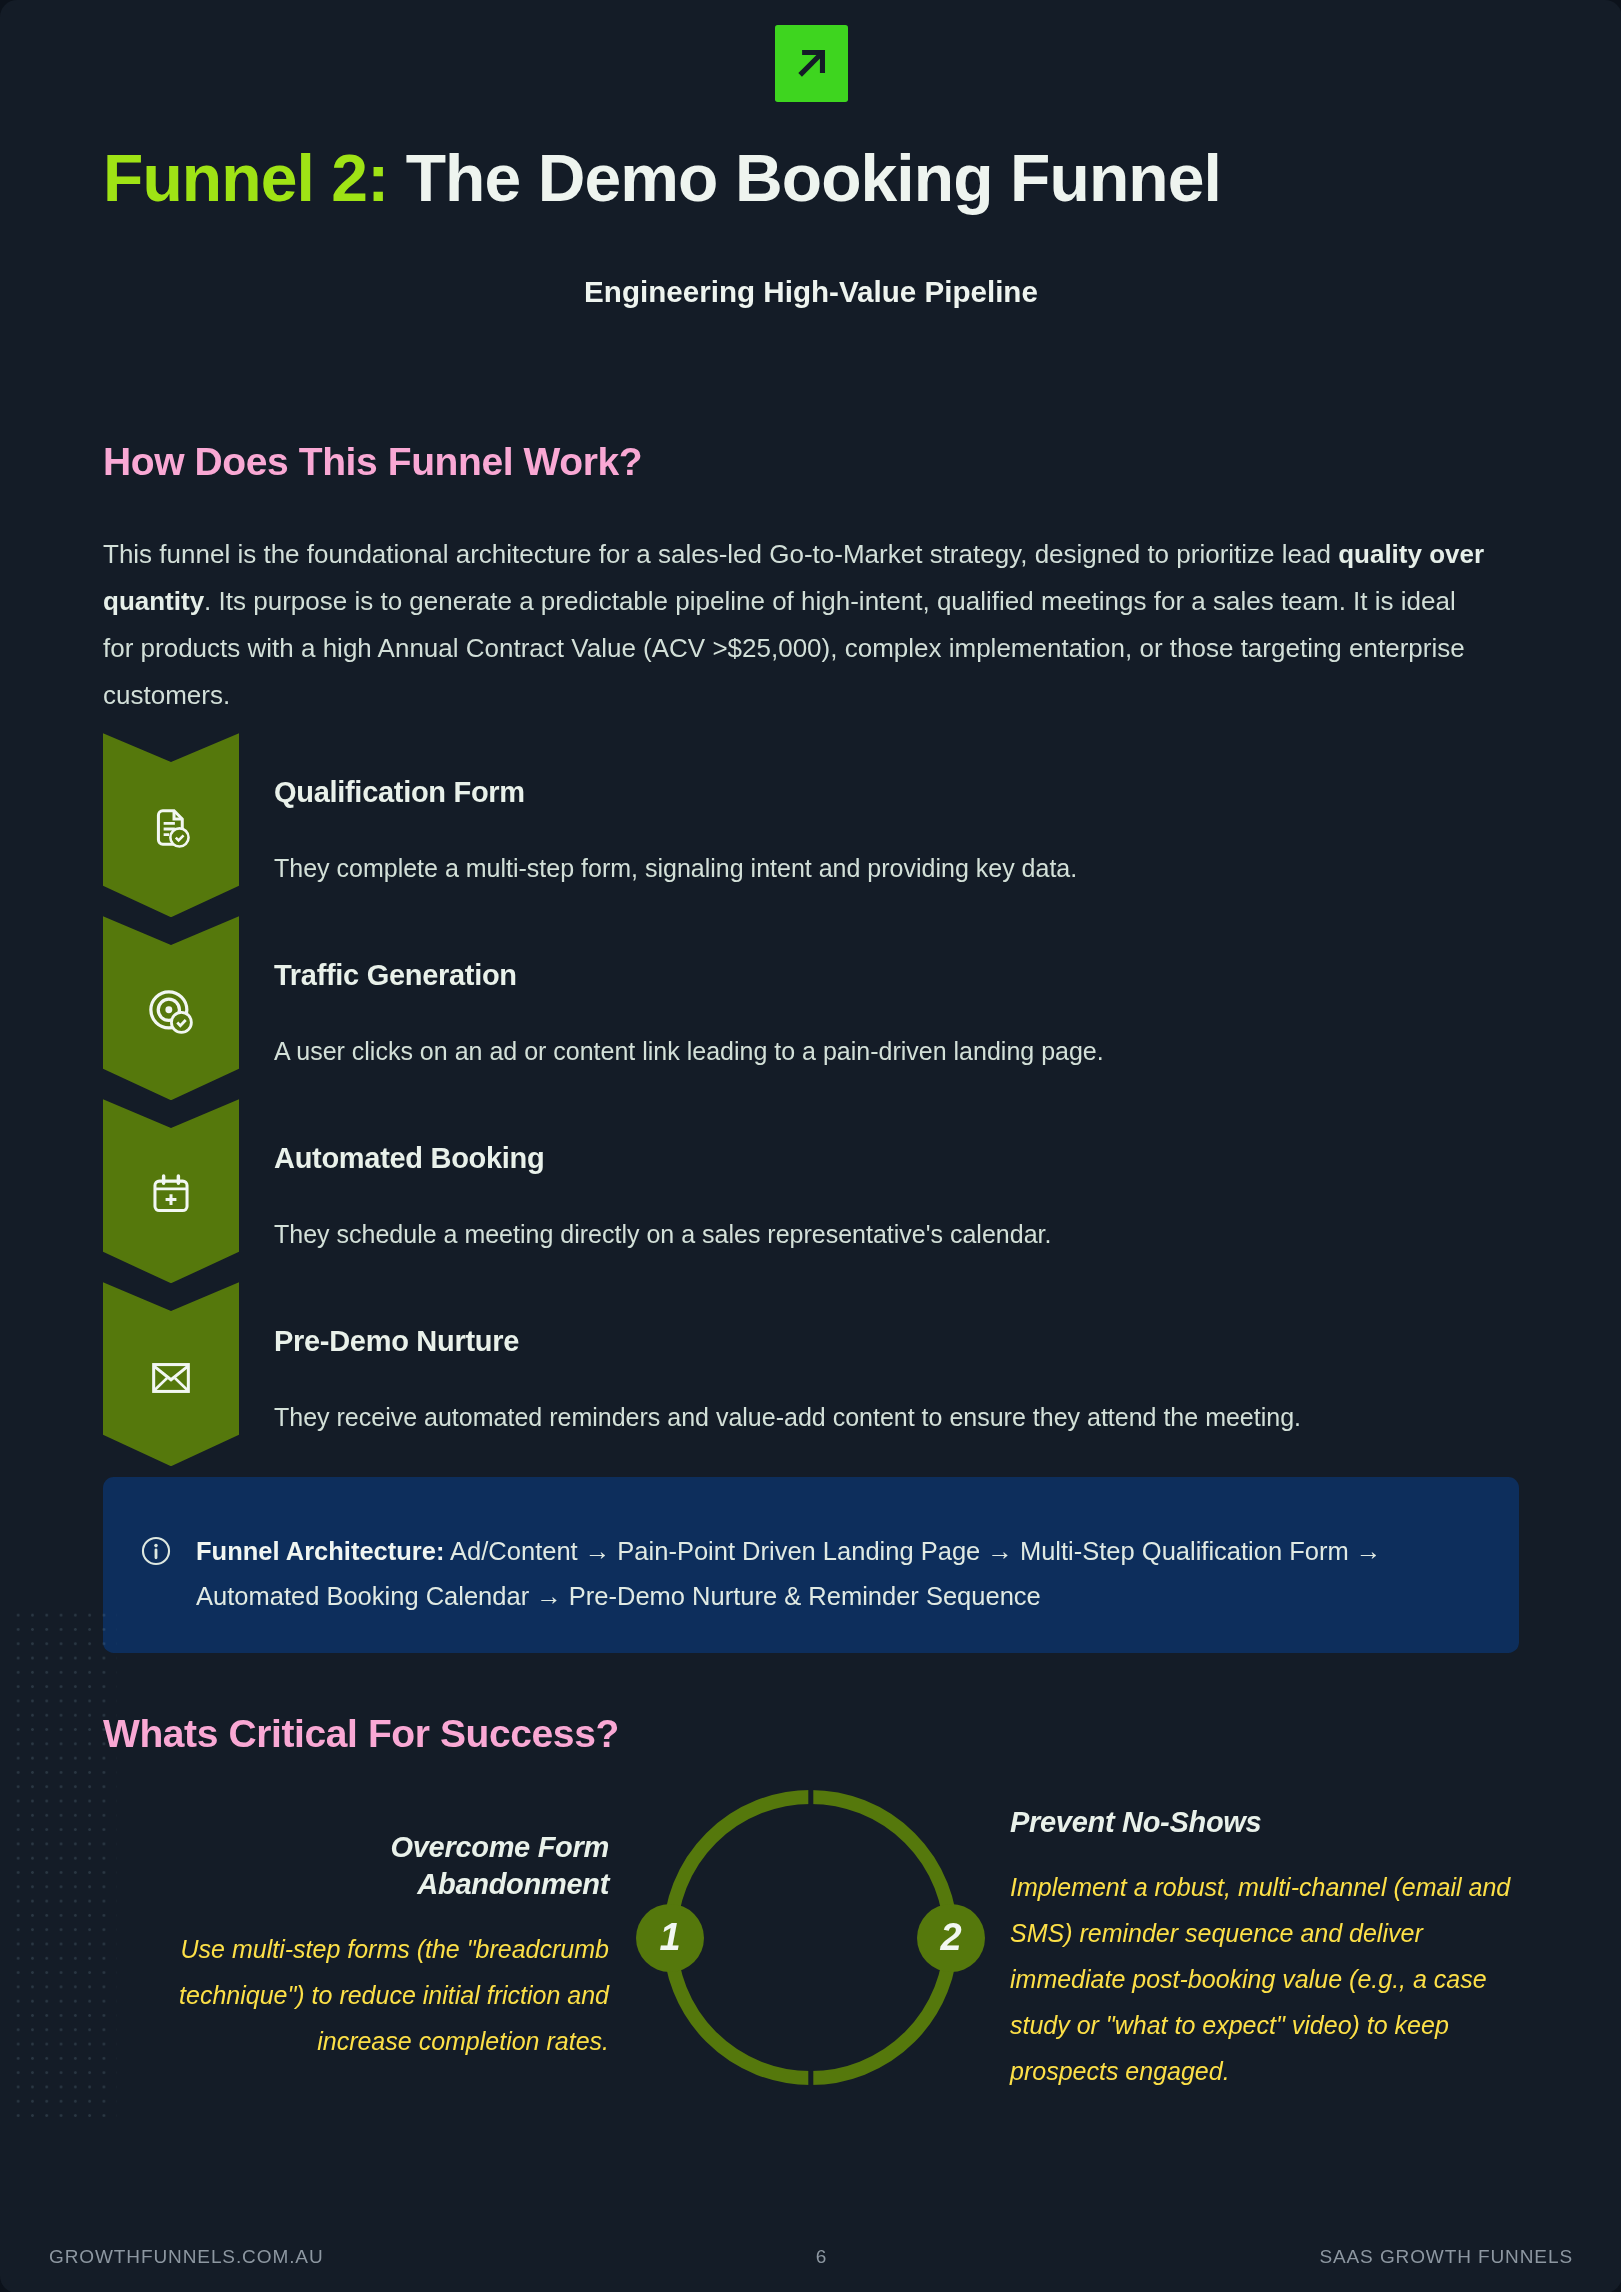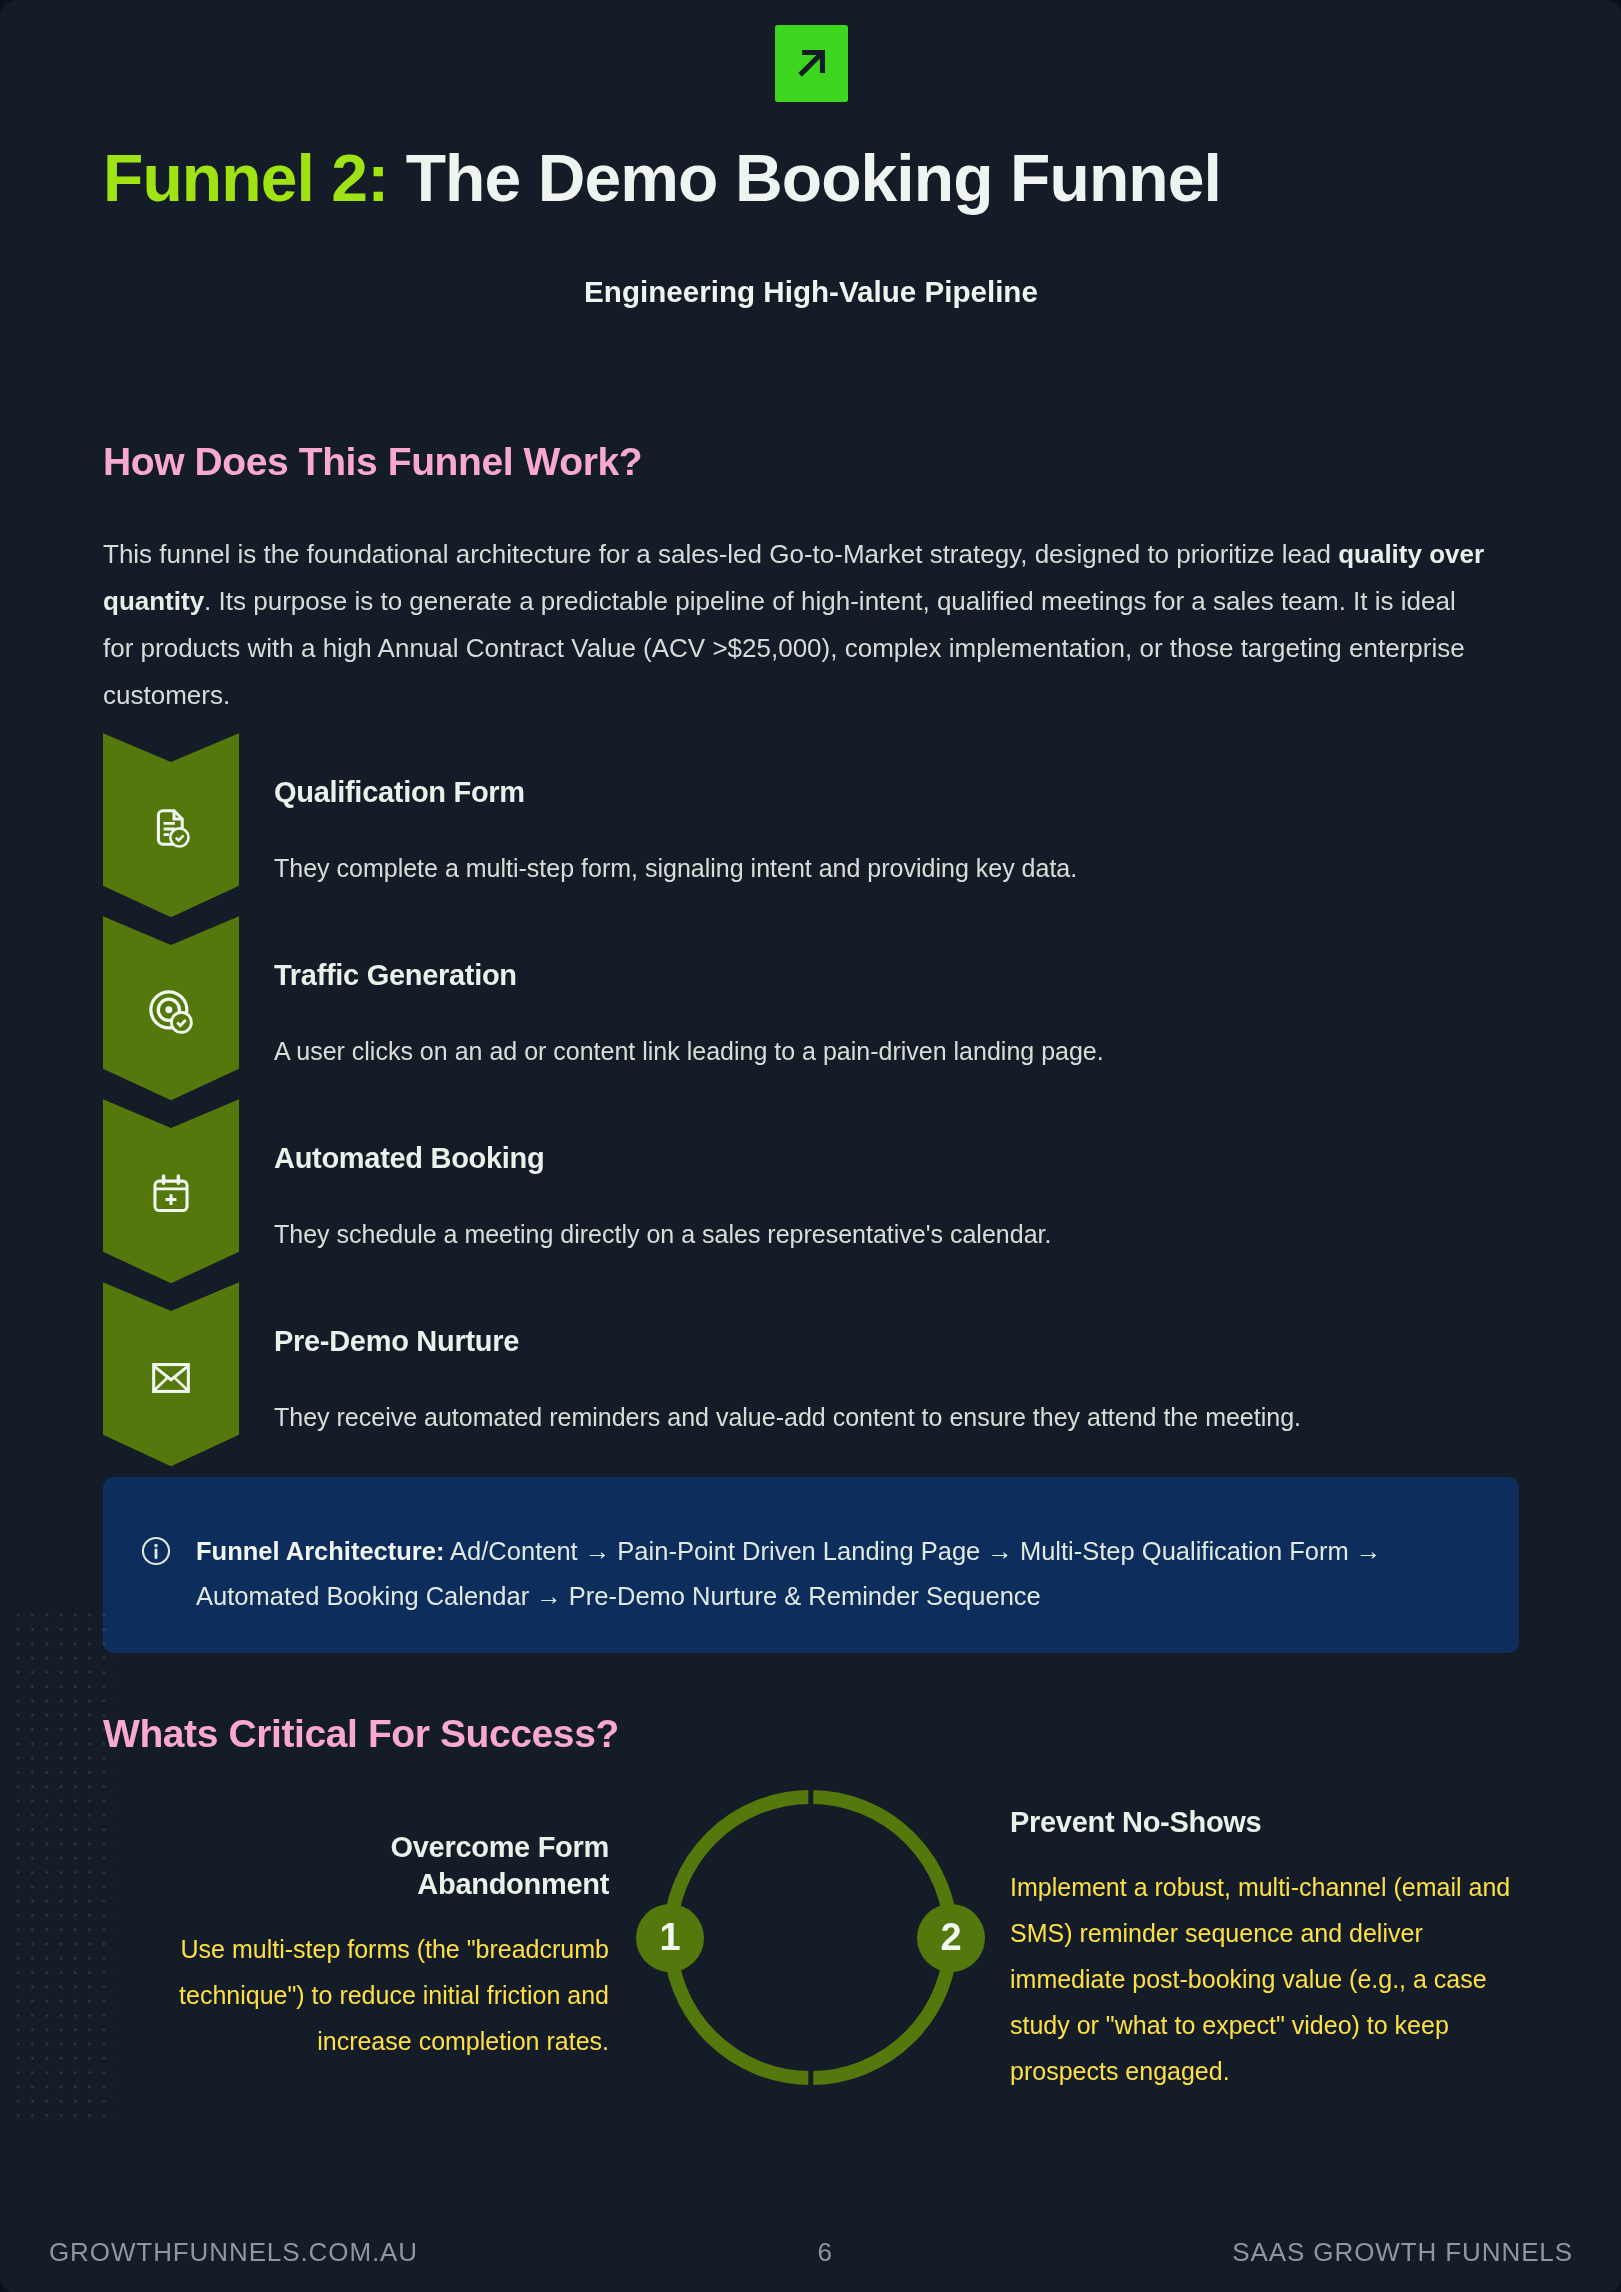--- a/index.html
+++ b/index.html
@@ -83,20 +83,21 @@
   .infobox .info-icon{flex:0 0 auto;margin-top:4.5px;}
   .infobox .note{
     margin-left:23px;
     font-size:25.5px;line-height:45px;color:#e0eae3;
   }
   .infobox .note b{color:#f1f6f1;}
   .success{
     position:relative;
     margin-top:39px;
     height:421px;
+    font-style:italic;
   }
   .success-col-left{
     position:absolute;left:103px;top:32px;width:506px;text-align:right;
   }
   .success-col-right{
     position:absolute;left:1010px;top:7.2px;width:502px;text-align:left;
   }
   .success-title{
     font-size:29px;line-height:37px;font-weight:bold;color:#e9f1ea;margin:0 0 23px 0;letter-spacing:-0.3px;
   }
@@ -120,21 +121,21 @@
     width:68px;height:68px;border-radius:50%;
     background:#55780c;
     display:flex;align-items:center;justify-content:center;
     font-size:38px;font-weight:bold;color:#f2f7f2;
   }
   .ring-node.n1{left:-41px;transform:translateY(-50%);}
   .ring-node.n2{right:-41px;transform:translateY(-50%);}
   .footer{
     position:absolute;left:49px;right:49px;bottom:25px;
     display:flex;justify-content:space-between;align-items:center;
-    font-size:26px;color:#8d97a1;letter-spacing:0.9px;
+    font-size:19px;color:#8d97a1;letter-spacing:0.9px;
   }
   svg{display:block;}
 </style>
 </head>
 <body>
 
 <div class="page">
   <div class="dots"></div>
 
   <div class="logo">

